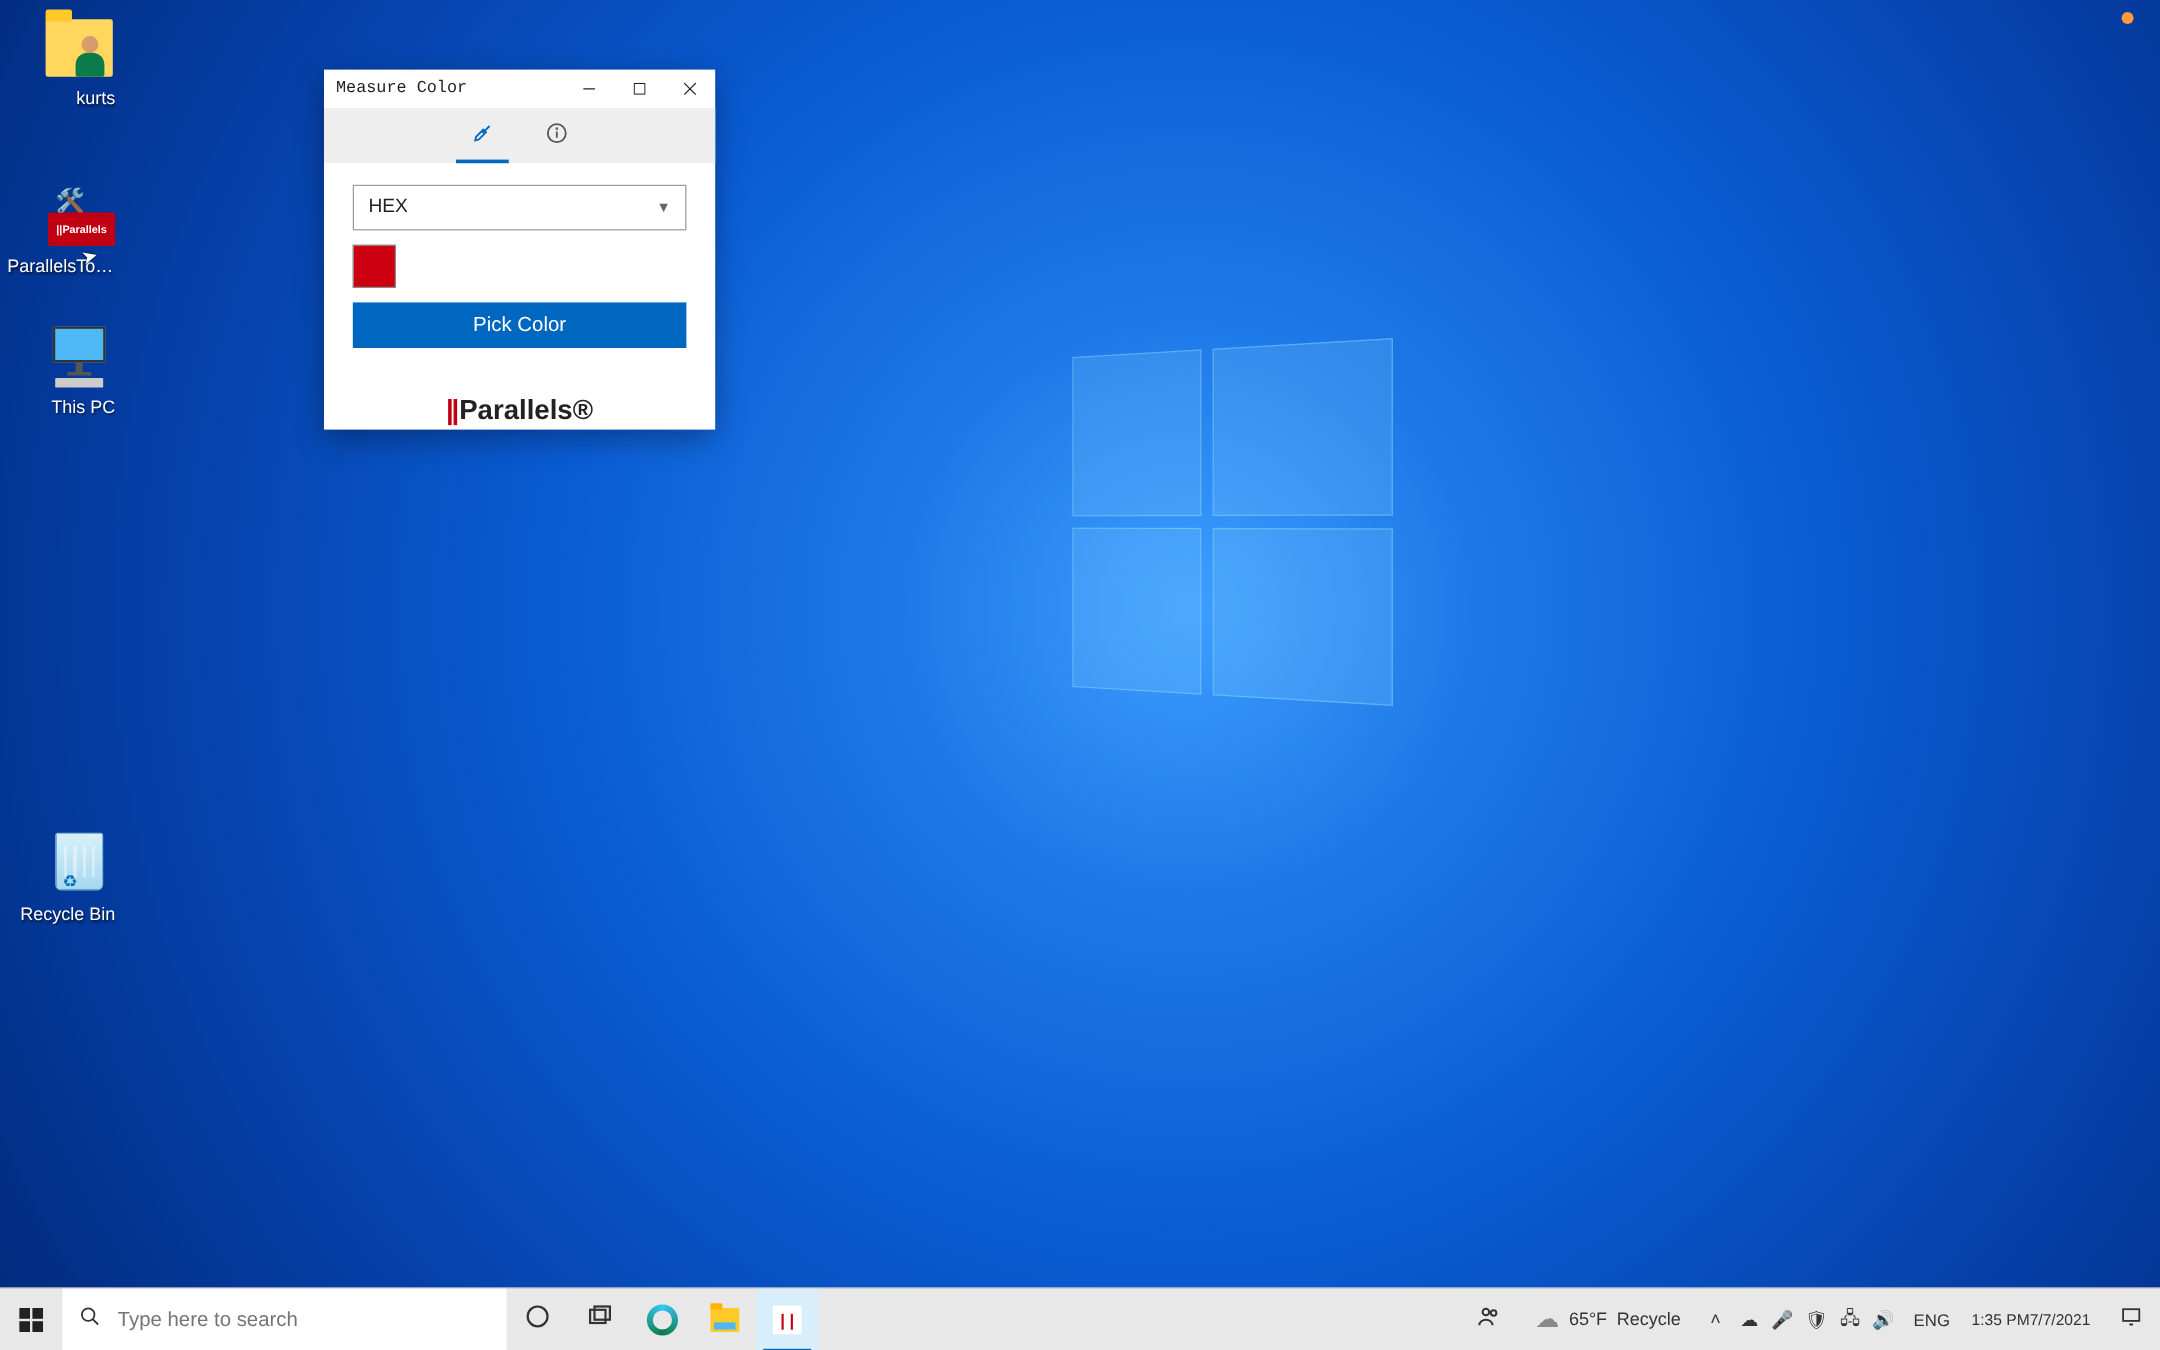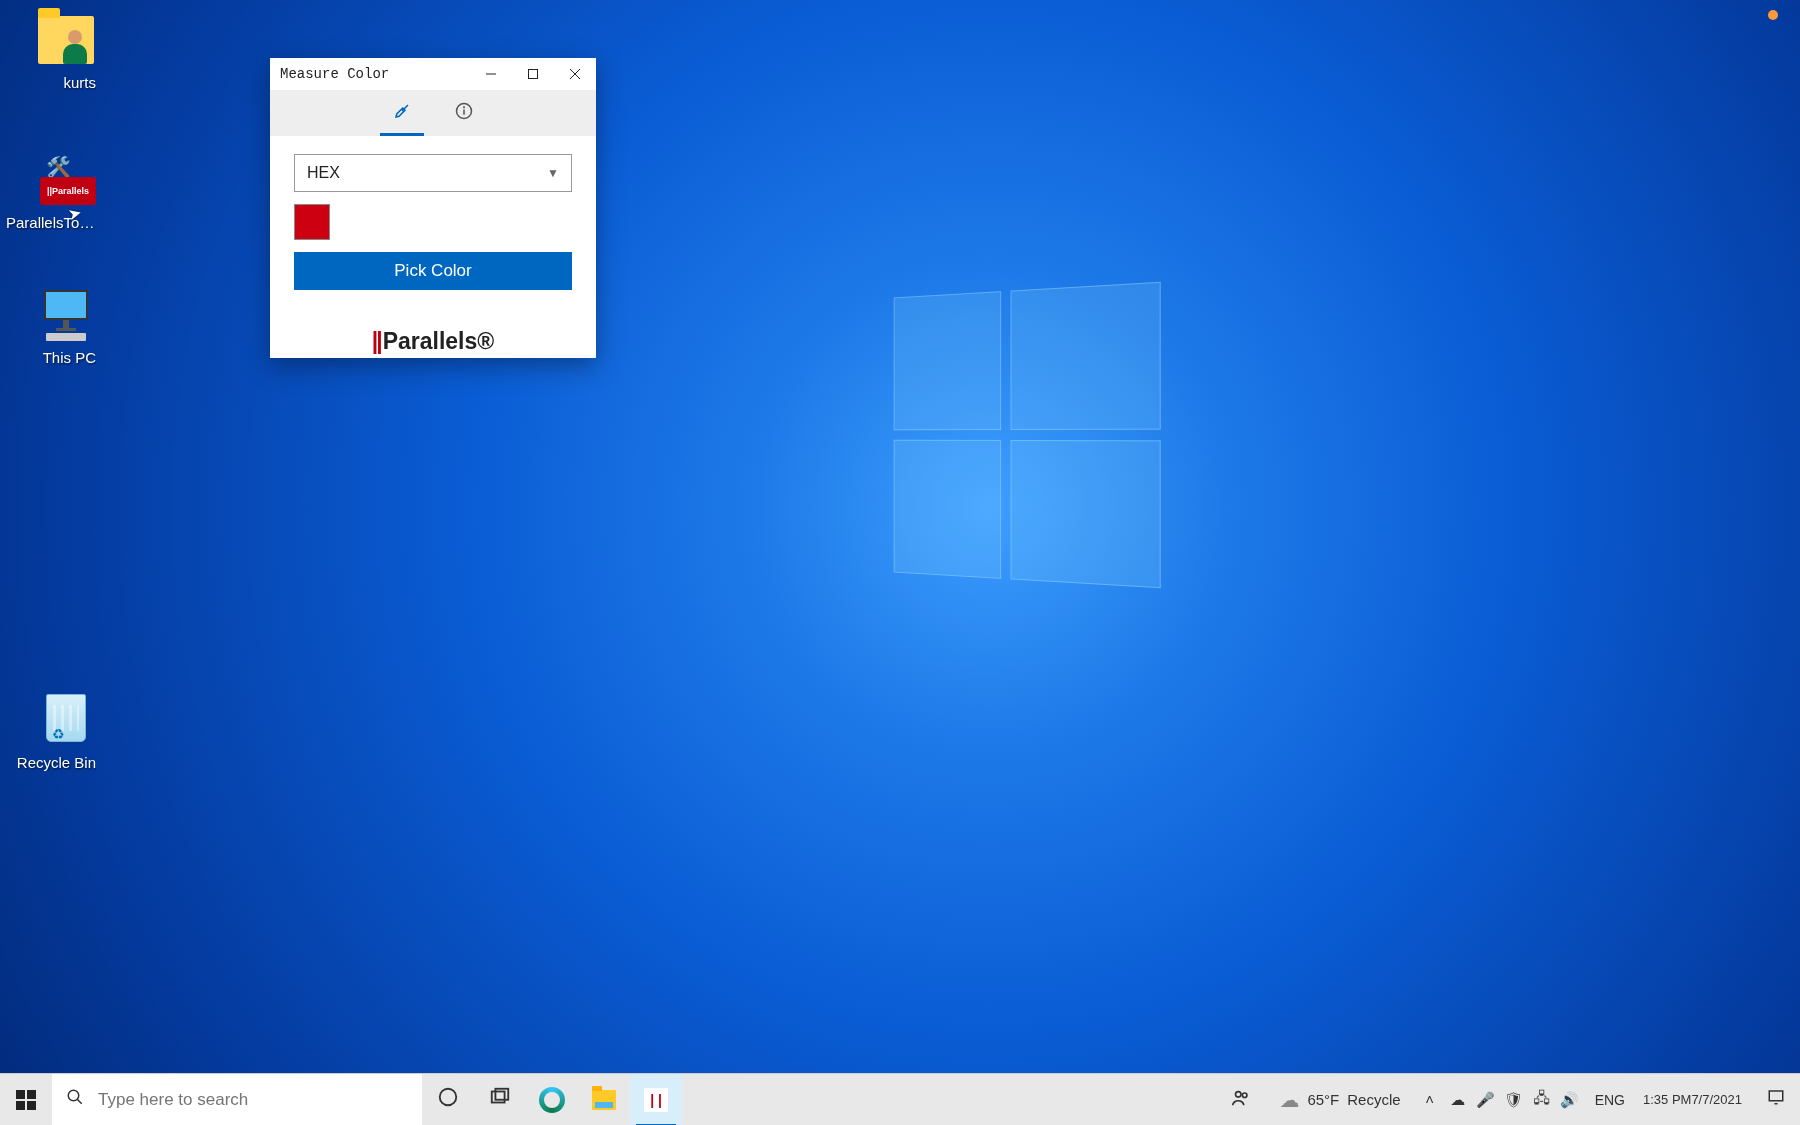--- a/index.html
+++ b/index.html
@@ -32,21 +32,21 @@
       width: 90px;
       display: flex; flex-direction: column; align-items: flex-end;
       gap: 4px;
       cursor: pointer;
     }
     .desktop-icon .icon-img { width: 60px; height: 60px; display:flex; align-items:center; justify-content:center; }
     .desktop-icon .label { color: #fff; font-size: 15px; text-shadow: 1px 1px 2px rgba(0,0,0,0.7); text-align:center; white-space:nowrap; max-width:90px; overflow:hidden; text-overflow:ellipsis; }
     
     .di-kurts { left: 6px; top: 10px; }
     .di-ptool { left: 6px; top: 150px; }
-    .di-thispc { left: 6px; top: 285px; }
+    .di-thispc { left: 6px; top: 267px; }
     .di-recycle { left: 6px; top: 690px; }
     
     .folder-icon { width:56px; height:48px; background:#ffd75e; border-radius:2px; position:relative; }
     .folder-icon::before { content:''; position:absolute; top:-8px; left:0; width:22px; height:10px; background:#ffca28; border-radius:2px 2px 0 0; }
     .folder-user { position:absolute; right:4px; bottom:0; width:30px; height:34px; }
     .folder-user .head{width:14px;height:14px;background:#d99a6c;border-radius:50%;margin:0 auto;}
     .folder-user .body{width:24px;height:20px;background:#0d7a4a;border-radius:10px 10px 2px 2px;margin:0 auto;}
     
     .toolbox-icon{width:64px;height:50px;position:relative;}
     .toolbox-icon .box{position:absolute;bottom:0;left:4px;width:56px;height:28px;background:#c00012;border-radius:3px;display:flex;align-items:center;justify-content:center;color:#fff;font-size:9px;font-weight:600;}

